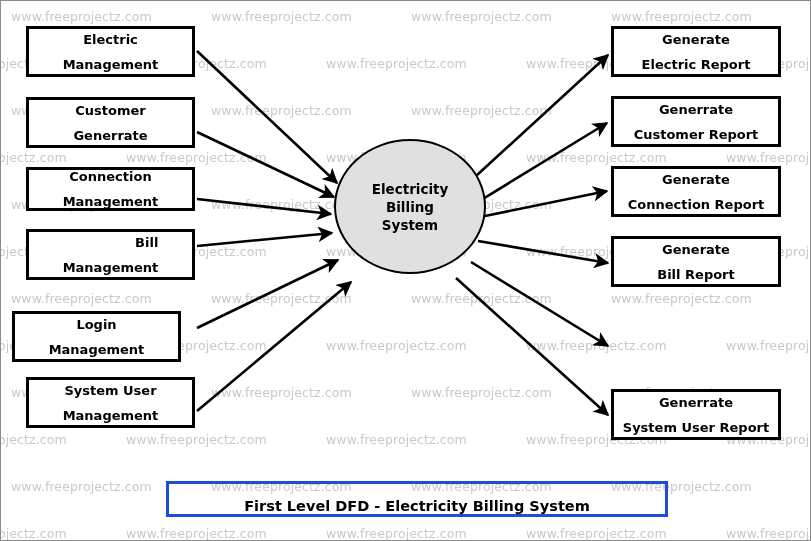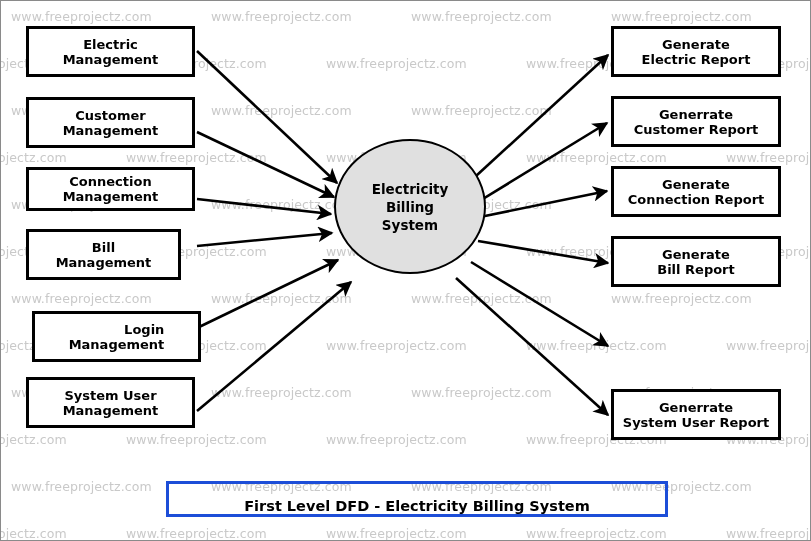--- a/index.html
+++ b/index.html
@@ -59,21 +59,21 @@
     background: #ffffff;
     display: flex;
     align-items: center;
     justify-content: center;
     text-align: center;
   }
   .node .label {
     font-family: "DejaVu Sans", "Liberation Sans", sans-serif;
     font-weight: bold;
     font-size: 13px;
-    line-height: 15px;
+    line-height: 25px;
     color: #000000;
     white-space: pre-line;
   }
   .process {
     position: absolute;
     box-sizing: border-box;
     border: 2px solid #000000;
     background: #e0e0e0;
     border-radius: 50%;
     display: flex;
@@ -199,31 +199,31 @@
 Billing
 System</span>
     </div>
 
     <div class="node" style="left:25px; top:25px; width:169px; height:51px;">
       <span class="label">Electric
 Management</span>
     </div>
     <div class="node" style="left:25px; top:96px; width:169px; height:51px;">
       <span class="label">Customer
-Management</span>
+Generrate</span>
     </div>
     <div class="node" style="left:25px; top:166px; width:169px; height:44px;">
       <span class="label">Connection
 Management</span>
     </div>
-    <div class="node" style="left:25px; top:228px; width:155px; height:51px;">
+    <div class="node" style="left:25px; top:228px; width:169px; height:51px;text-align:right;">
       <span class="label">Bill
 Management</span>
     </div>
-    <div class="node" style="left:31px; top:310px; width:169px; height:51px;text-align:right;">
+    <div class="node" style="left:11px; top:310px; width:169px; height:51px;">
       <span class="label">Login
 Management</span>
     </div>
     <div class="node" style="left:25px; top:376px; width:169px; height:51px;">
       <span class="label">System User
 Management</span>
     </div>
 
     <div class="node" style="left:610px; top:25px; width:170px; height:51px;">
       <span class="label">Generate

